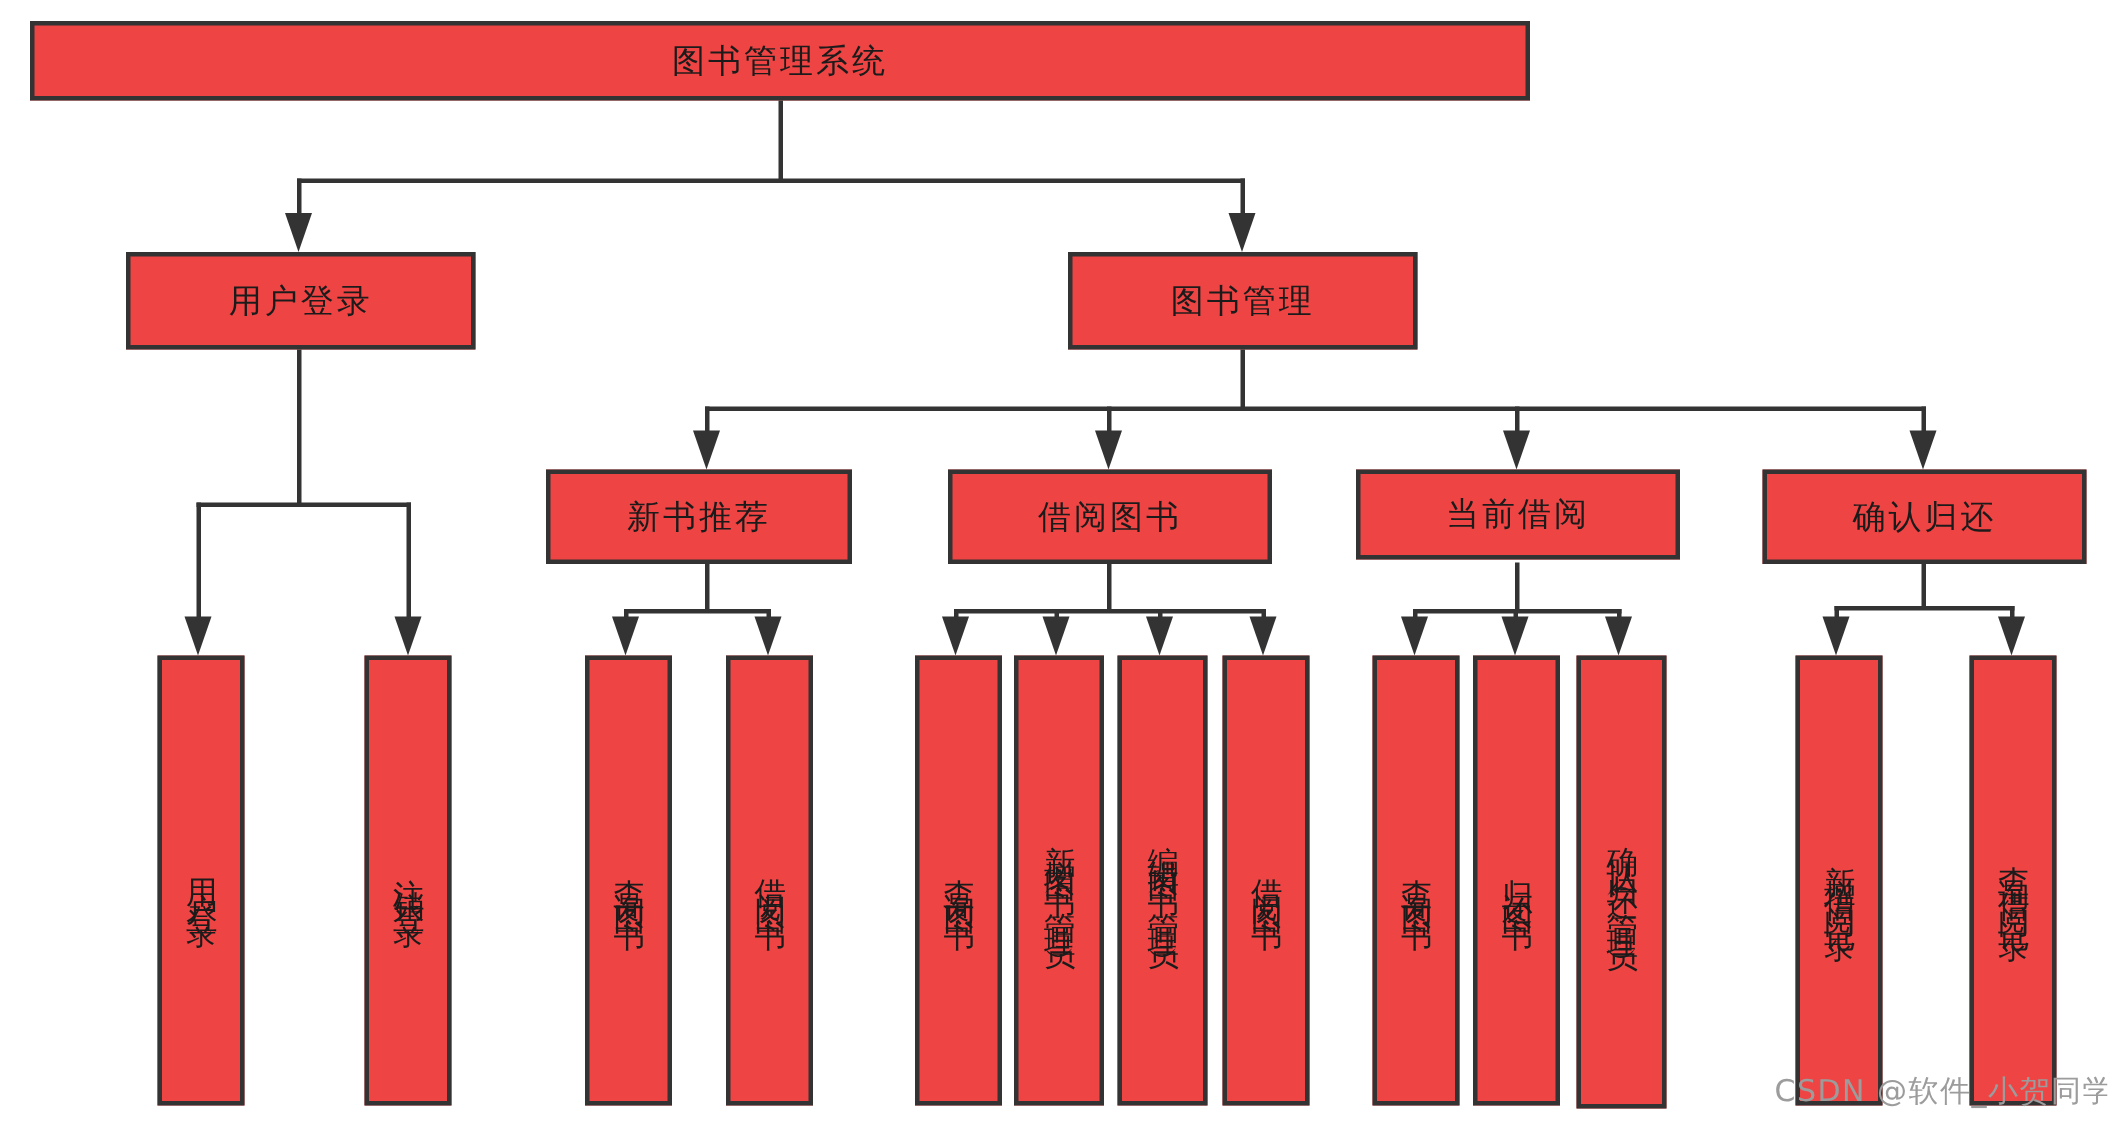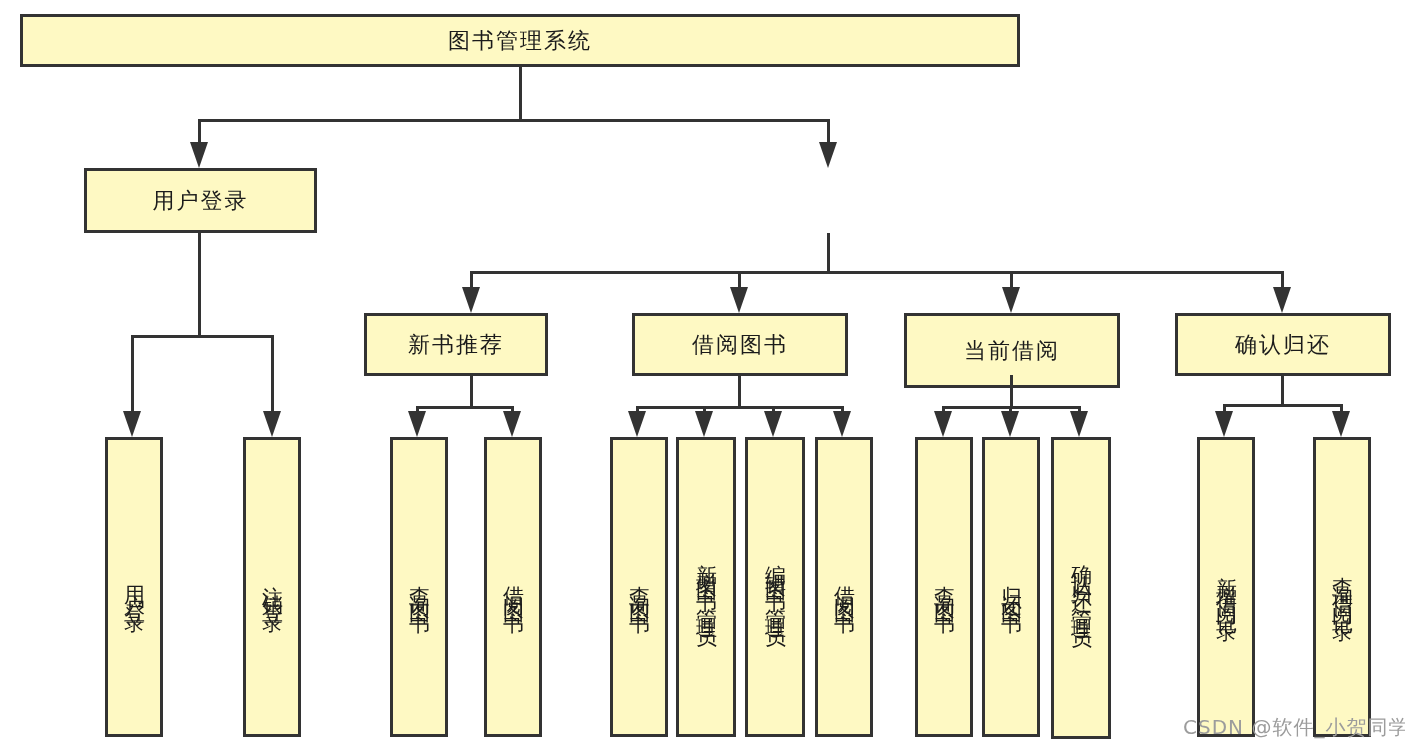--- a/index.html
+++ b/index.html
@@ -3,21 +3,21 @@
 <meta charset="utf-8">
 <style>
   html,body{margin:0;padding:0;background:#ffffff;}
   .canvas{
     position:relative;width:1405px;height:747px;background:#ffffff;
     font-family:"DejaVu Sans","Liberation Sans",sans-serif;
     color:#1b1b1b;overflow:hidden;
   }
   .box{
     position:absolute;box-sizing:border-box;
-    border:3px solid #333333;background:#fef9c3;
+    border:3px solid #333333;background:#ef4444;
     display:flex;align-items:center;justify-content:center;
   }
   .box.hlabel{font-size:22px;letter-spacing:2px;white-space:nowrap;}
   .leaf .vtext{
     writing-mode:vertical-rl;text-orientation:mixed;
     font-size:21px;letter-spacing:9px;line-height:1;
   }
   .vline{position:absolute;width:3px;background:#333333;}
   .hline{position:absolute;height:3px;background:#333333;}
   .arrow{
@@ -31,24 +31,25 @@
   }
 </style>
 </head>
 <body>
 
 <div class="canvas" style="color: rgb(27, 27, 27); background: rgb(255, 255, 255);">
 
   <div class="box hlabel" style="left:20px;top:14px;width:1000px;height:53px">图书管理系统</div>
 
   <div class="box hlabel" style="left:84px;top:168px;width:233px;height:65px">用户登录</div>
+  <div class="box hlabel" style="left:712px;top:168px;width:233px;height:65px">图书管理</div>
 
-  <div class="box hlabel" style="left:364px;top:313px;width:184px;height:63px">新书推荐</div>
+  <div class="box hlabel" style="left:364px;top:313px;width:204px;height:63px">新书推荐</div>
   <div class="box hlabel" style="left:632px;top:313px;width:216px;height:63px">借阅图书</div>
-  <div class="box hlabel" style="left:904px;top:313px;width:216px;height:75px">当前借阅</div>
+  <div class="box hlabel" style="left:904px;top:313px;width:216px;height:60px">当前借阅</div>
   <div class="box hlabel" style="left:1175px;top:313px;width:216px;height:63px">确认归还</div>
 
   <div class="box leaf" style="left:105px;top:437px;width:58px;height:300px">
     <span class="vtext">用户登录</span>
     </div>
   <div class="box leaf" style="left:243px;top:437px;width:58px;height:300px">
     <span class="vtext">注销登录</span>
     </div>
 
   <div class="box leaf" style="left:390px;top:437px;width:58px;height:300px">

